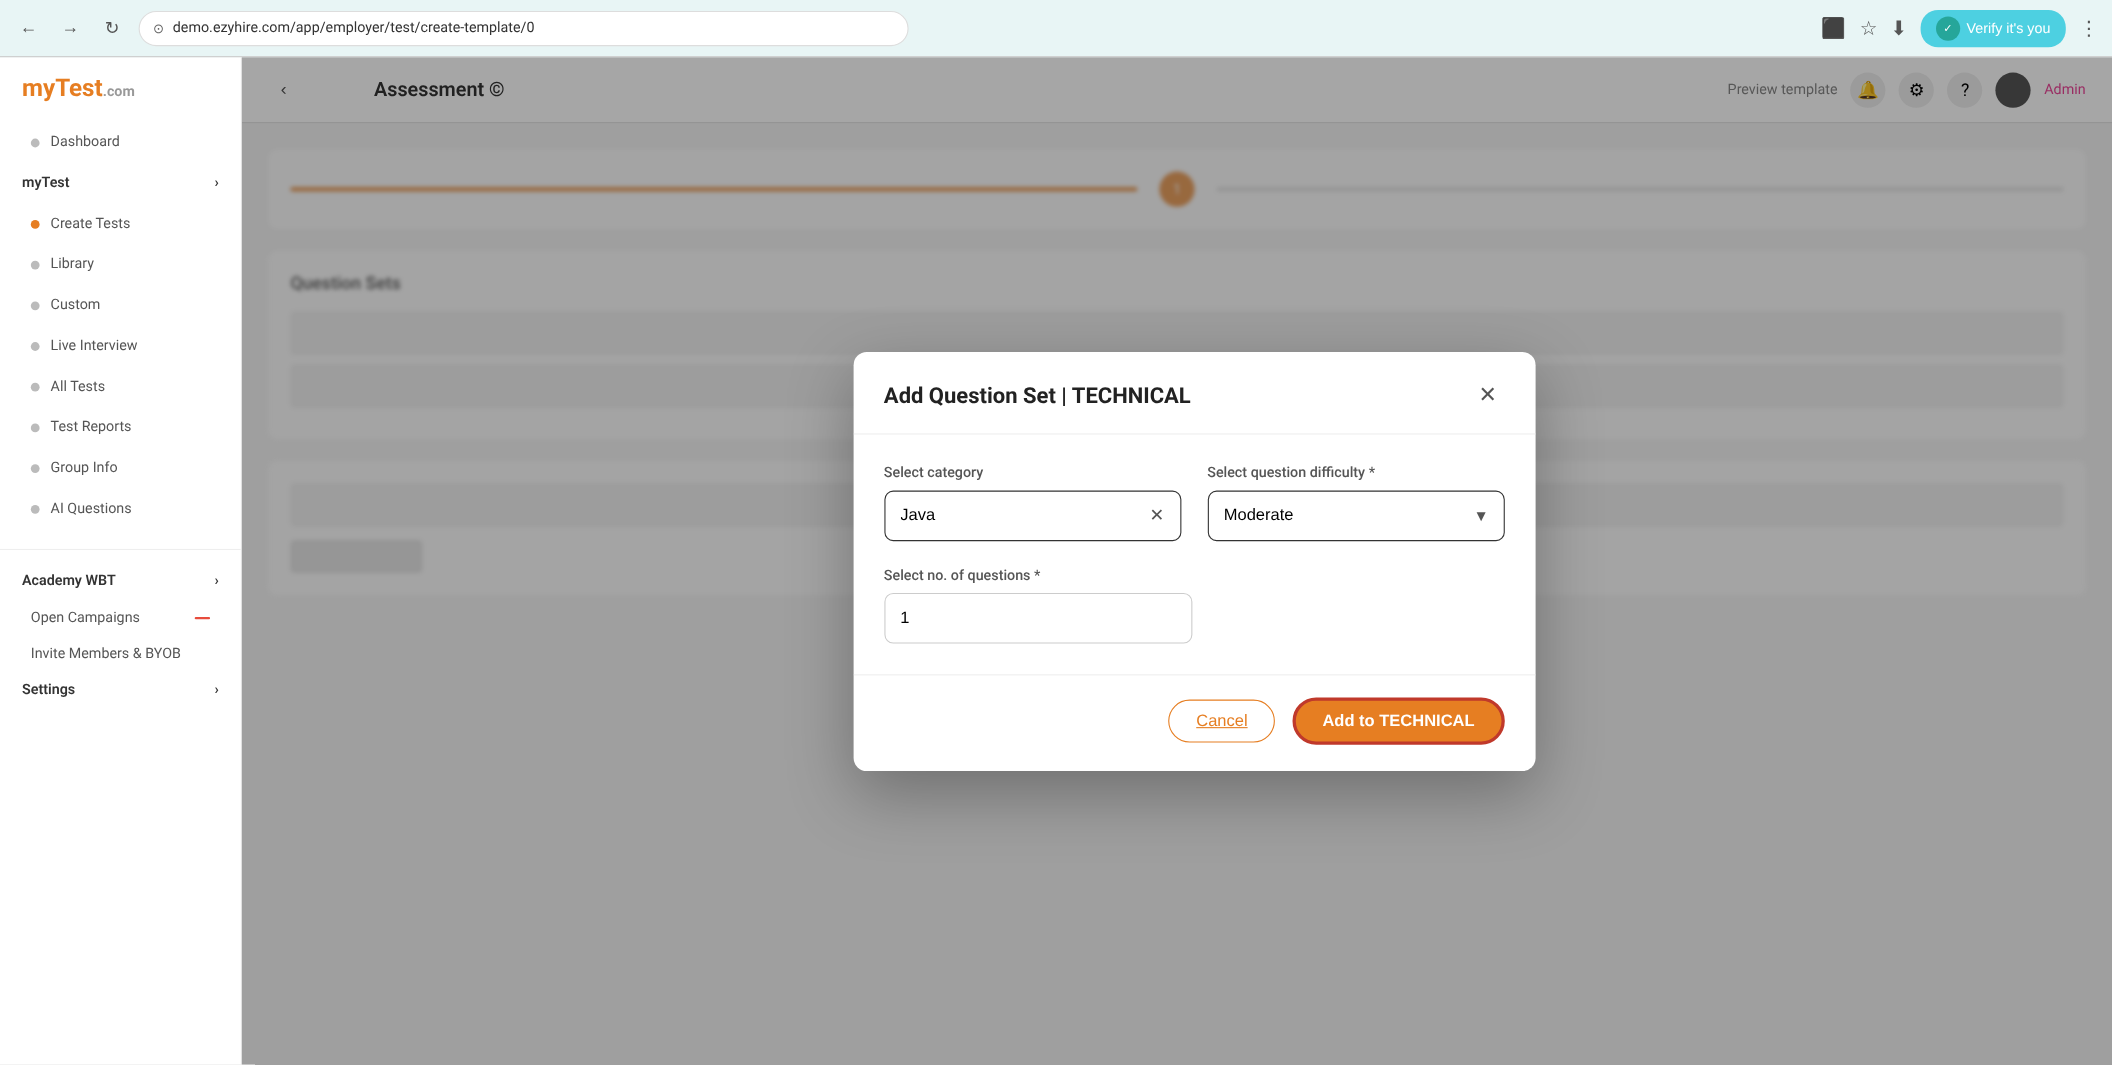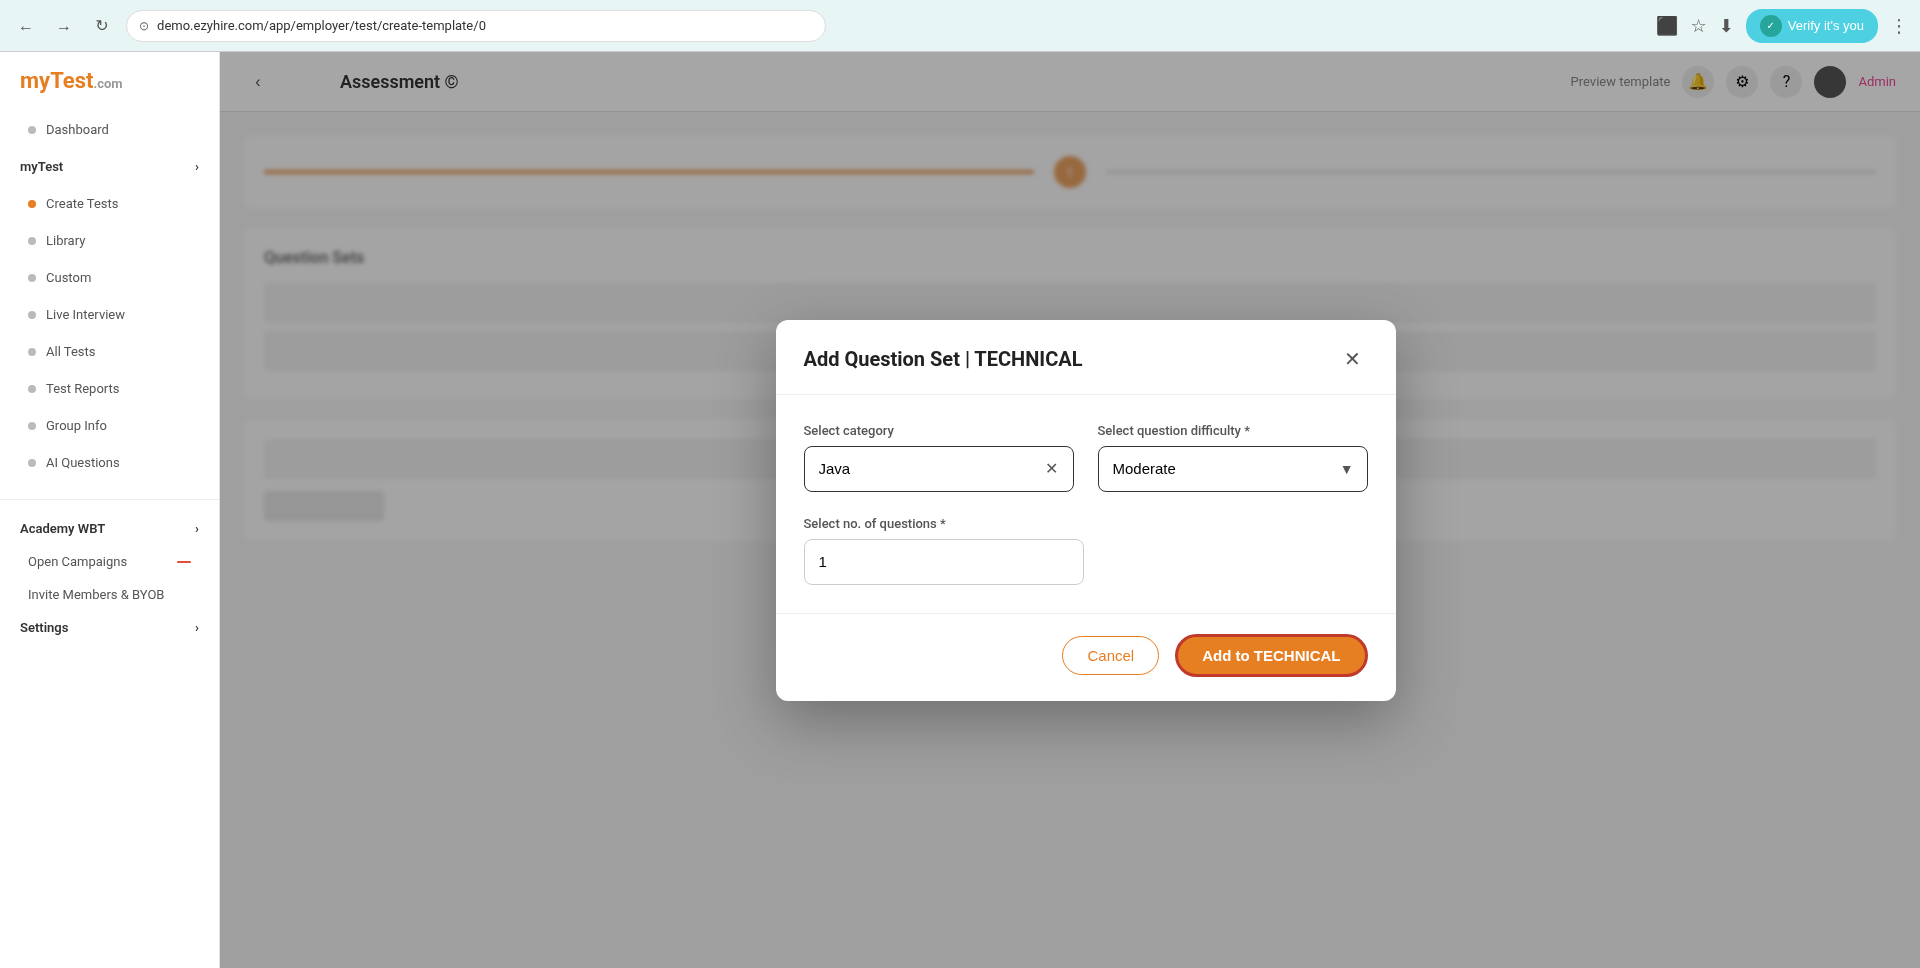--- a/index.html
+++ b/index.html
@@ -62,21 +62,21 @@
     .form-group { flex: 1; display: flex; flex-direction: column; gap: 8px; }
     .form-label { font-size: 13px; color: #555; font-weight: 500; }
     .form-input { height: 46px; border: 1.5px solid #333; border-radius: 8px; padding: 0 14px; font-size: 15px; display: flex; align-items: center; gap: 8px; background: white; }
     .form-input input { border: none; outline: none; font-size: 15px; flex: 1; background: transparent; }
     .form-input .clear-btn { color: #555; cursor: pointer; font-size: 16px; border: none; background: transparent; }
     .select-wrapper { position: relative; }
     .select-wrapper select { width: 100%; height: 46px; border: 1.5px solid #333; border-radius: 8px; padding: 0 14px; font-size: 15px; background: white; appearance: none; cursor: pointer; outline: none; }
     .select-arrow { position: absolute; right: 14px; top: 50%; transform: translateY(-50%); pointer-events: none; font-size: 14px; color: #555; }
     .num-input { height: 46px; border: 1.5px solid #ccc; border-radius: 8px; padding: 0 14px; font-size: 15px; outline: none; width: 100%; }
     .modal-footer { padding: 20px 28px 24px; display: flex; align-items: center; justify-content: flex-end; gap: 16px; border-top: 1px solid #eee; }
-    .btn-cancel { padding: 10px 24px; border-radius: 24px; border: 1.5px solid #e67e22; background: transparent; color: #e67e22; font-size: 15px; cursor: pointer; }
+    .btn-cancel { padding: 10px 24px; border-radius: 24px; border: 1.5px solid #e67e22; background: transparent; color: #e67e22; font-size: 15px; cursor: pointer; text-decoration: underline; }
     .btn-add { padding: 10px 24px; border-radius: 24px; border: 3px solid #c0392b; background: #e67e22; color: white; font-size: 15px; font-weight: 600; cursor: pointer; }
   </style>
 </head>
 <body>
 
 <div class="browser-bar">
   <button class="nav-btn">←</button>
   <button class="nav-btn">→</button>
   <button class="nav-btn">↻</button>
   <div class="address-bar">

